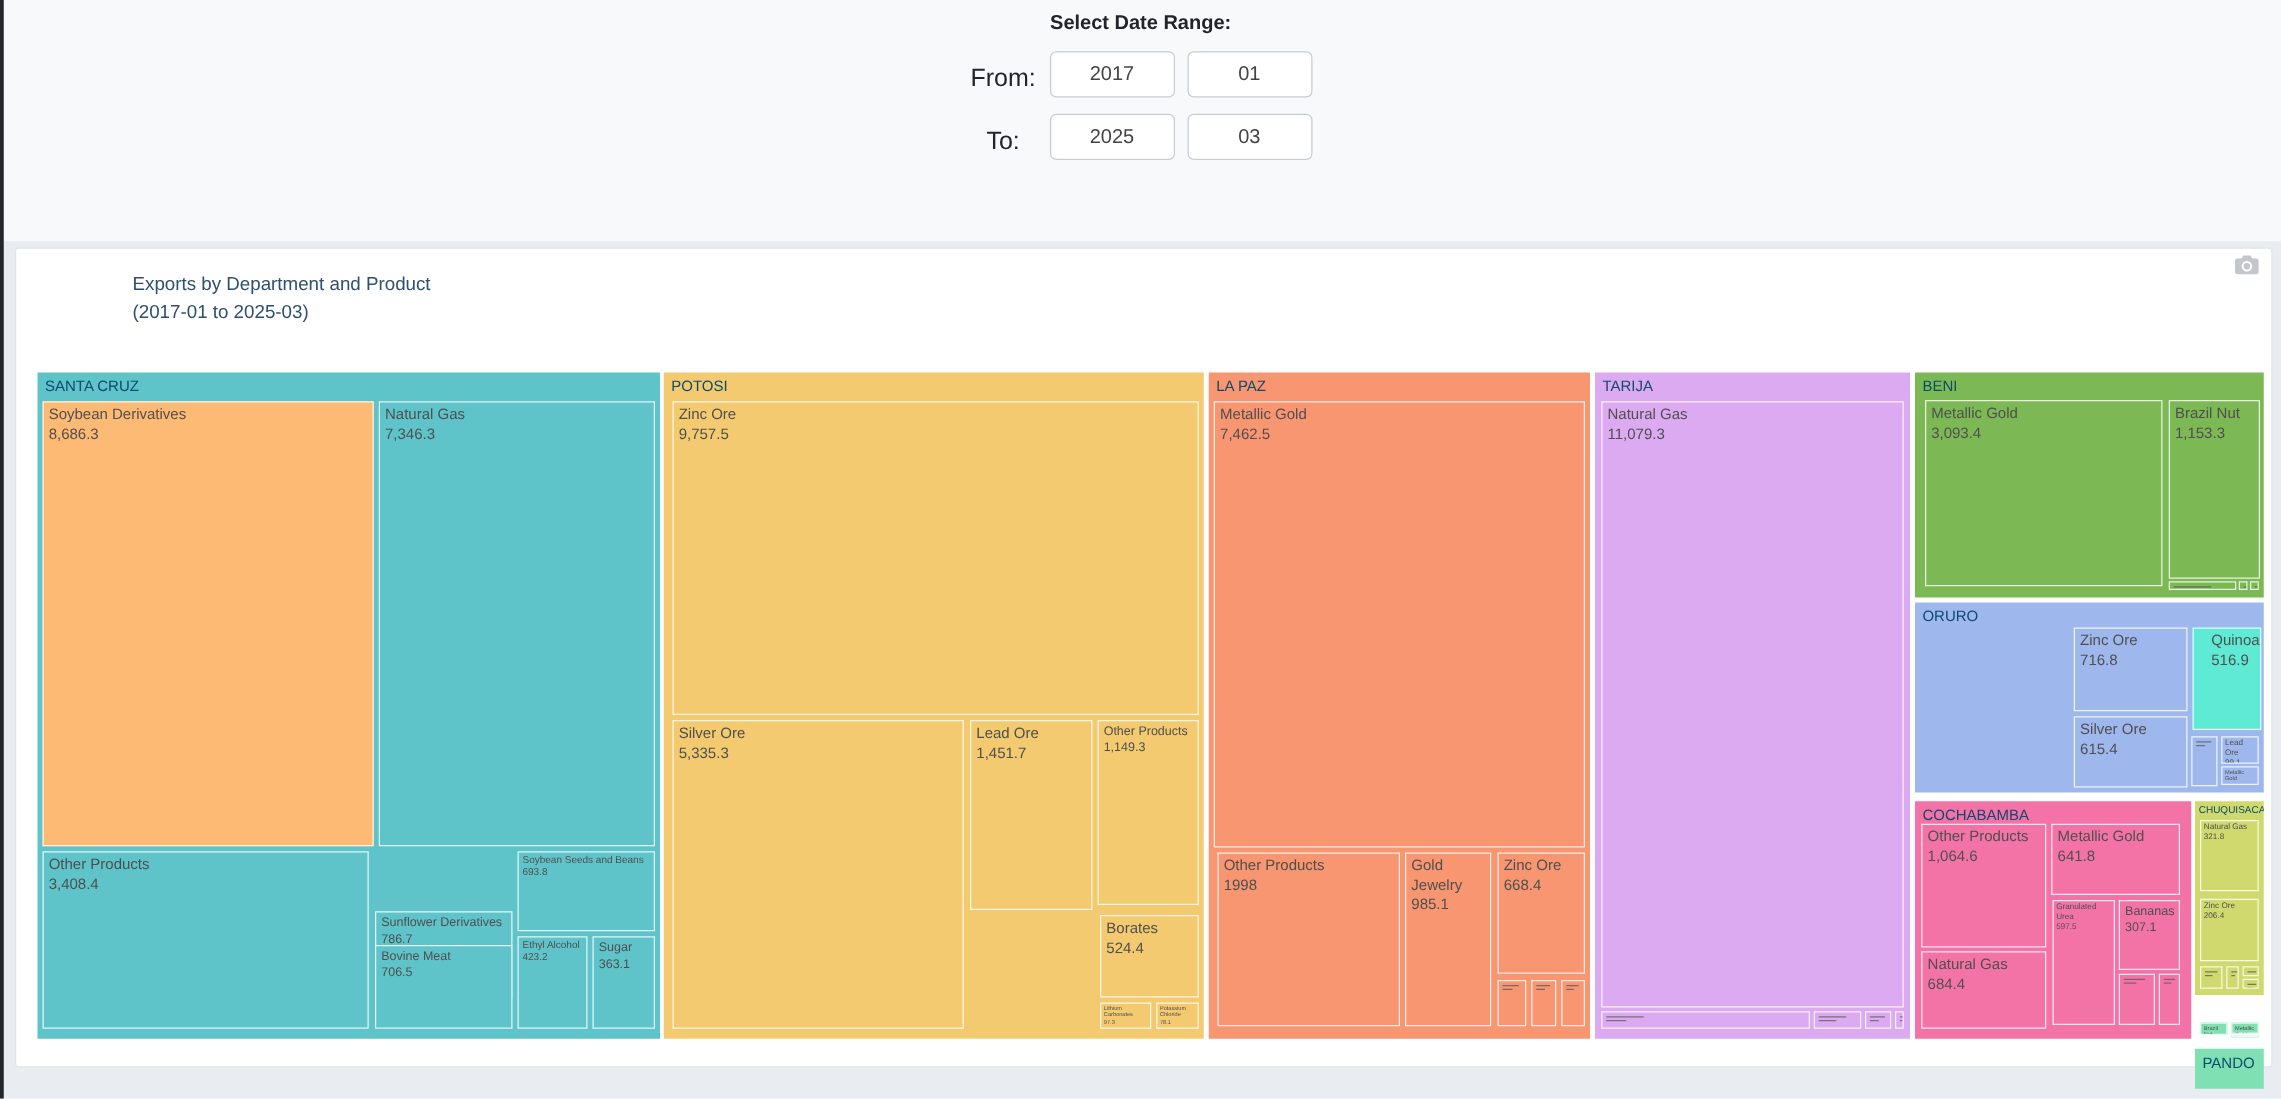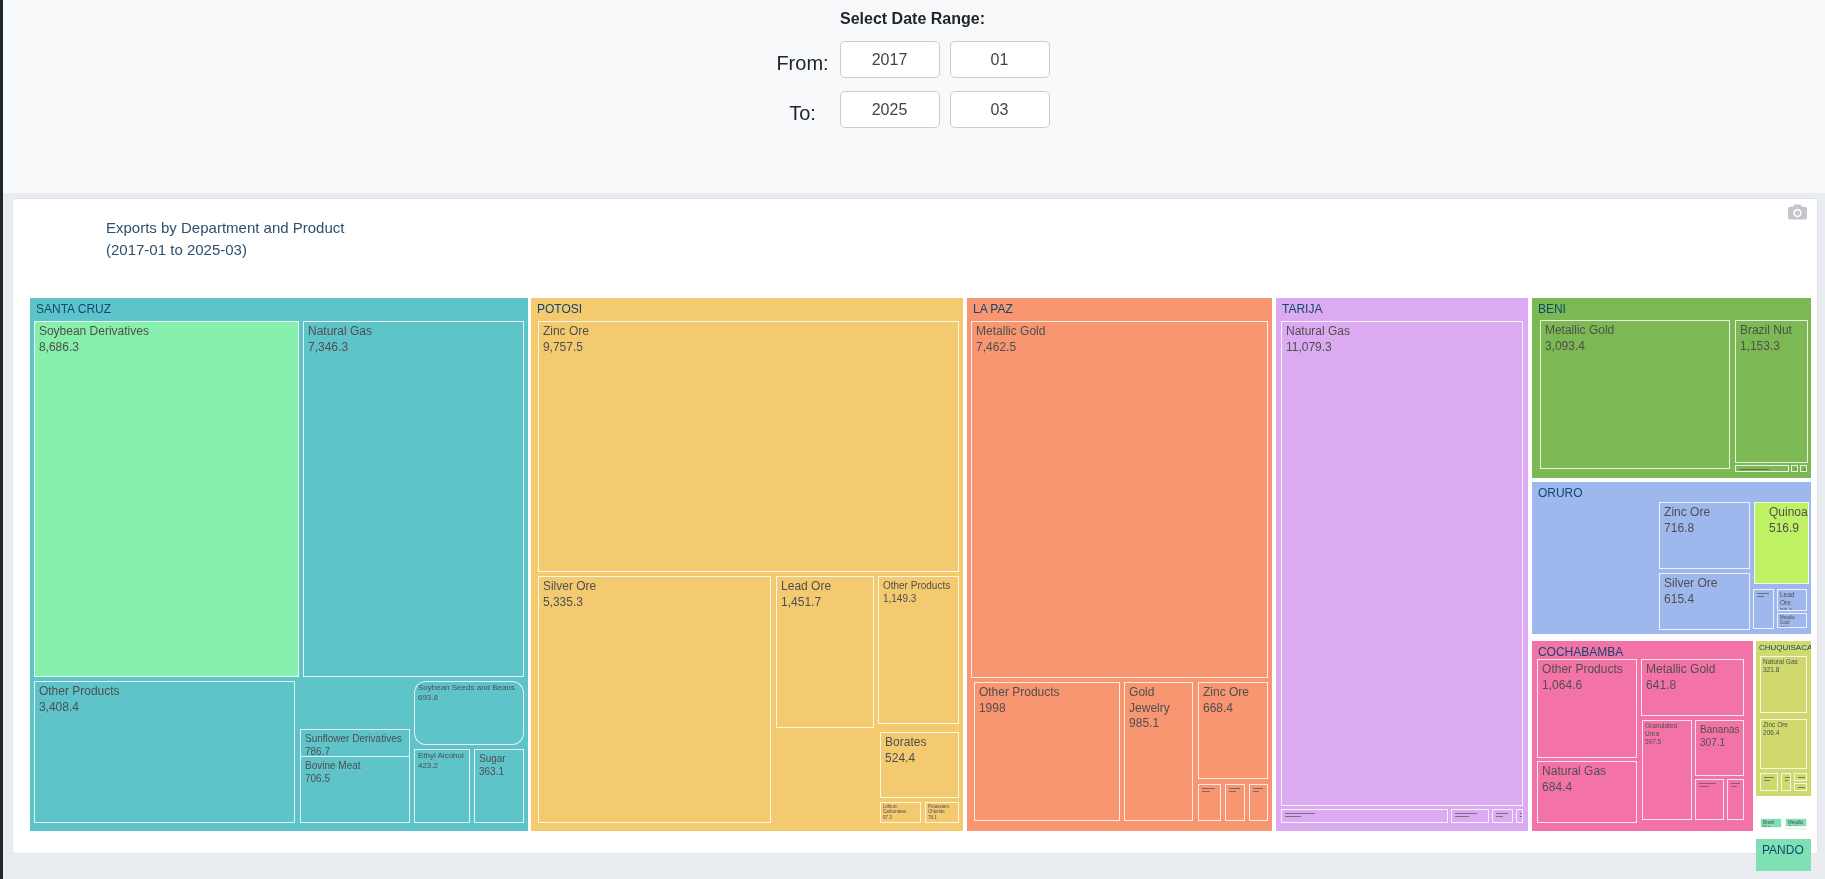--- a/index.html
+++ b/index.html
@@ -80,37 +80,37 @@
     <span title="Download plot as a png">
       <svg width="19" height="17" viewBox="0 0 24 21">
         <path fill="#c3c6ca" fill-rule="evenodd" d="M8.2 1.5 6.6 4.6H2.3C1 4.6 0 5.6 0 6.9v11.3c0 1.3 1 2.3 2.3 2.3h19.4c1.3 0 2.3-1 2.3-2.3V6.9c0-1.3-1-2.3-2.3-2.3h-4.3l-1.6-3.1H8.2zm3.8 5.6a5.3 5.3 0 1 1 0 10.6 5.3 5.3 0 0 1 0-10.6zm0 2a3.3 3.3 0 1 0 0 6.6 3.3 3.3 0 0 0 0-6.6z"></path>
       </svg>
     </span>
   </div>
   <div class="treemap" id="treemap">
       <div class="dept" style="left: 0%; top: 0%; width: 27.96%; height: 100%; background: rgb(95, 195, 202);">
         <div class="dept-header">SANTA CRUZ</div>
       </div>
-      <div class="leaf sz-md" style="left: 0.22%; top: 4.32%; width: 14.88%; height: 66.79%; background: #86efac;">
+      <div class="leaf sz-md" style="left: 0.22%; top: 4.32%; width: 14.88%; height: 66.79%; background: #fdba74;">
         <span class="l-name">Soybean Derivatives</span>
         <span class="l-val">8,686.3</span>
       </div>
       <div class="leaf sz-md" style="left: 15.33%; top: 4.32%; width: 12.41%; height: 66.79%; background: rgb(95, 195, 202);">
         <span class="l-name">Natural Gas</span>
         <span class="l-val">7,346.3</span>
       </div>
       <div class="leaf sz-md" style="left: 0.22%; top: 71.86%; width: 14.65%; height: 26.64%; background: rgb(95, 195, 202);">
         <span class="l-name">Other Products</span>
         <span class="l-val">3,408.4</span>
       </div>
       <div class="leaf sz-sm" style="left: 15.16%; top: 71.86%; width: 6.18%; height: 13.13%; background: rgb(95, 195, 202); margin-top: 48px;">
         <span class="l-name">Sunflower Derivatives</span>
         <span class="l-val">786.7</span>
       </div>
-      <div class="leaf sz-xs" style="left: 21.56%; top: 71.86%; width: 6.18%; height: 12.01%; background: rgb(95, 195, 202); border-radius: 12px;">
+      <div class="leaf sz-xs" style="left: 21.56%; top: 71.86%; width: 6.18%; height: 12.01%; background: rgb(95, 195, 202);">
         <span class="l-name">Soybean Seeds and Beans</span>
         <span class="l-val">693.8</span>
       </div>
       <div class="leaf sz-sm" style="left: 15.16%; top: 85.93%; width: 6.18%; height: 12.57%; background: rgb(95, 195, 202);">
         <span class="l-name">Bovine Meat</span>
         <span class="l-val">706.5</span>
       </div>
       <div class="leaf sz-xs" style="left: 21.56%; top: 84.62%; width: 3.14%; height: 13.88%; background: rgb(95, 195, 202);">
         <span class="l-name">Ethyl Alcohol</span>
         <span class="l-val">423.2</span>
@@ -201,21 +201,21 @@
         <div class="dept-header">ORURO</div>
       </div>
       <div class="leaf sz-md" style="left: 91.47%; top: 38.27%; width: 5.11%; height: 12.57%; background: rgb(158, 184, 237);">
         <span class="l-name">Zinc Ore</span>
         <span class="l-val">716.8</span>
       </div>
       <div class="leaf sz-md" style="left: 91.47%; top: 51.59%; width: 5.11%; height: 10.69%; background: rgb(158, 184, 237);">
         <span class="l-name">Silver Ore</span>
         <span class="l-val">615.4</span>
       </div>
-      <div class="leaf sz-md" style="left: 96.8%; top: 38.27%; width: 3.09%; height: 15.38%; background: #bef264; padding-left: 14px;">
+      <div class="leaf sz-md" style="left: 96.8%; top: 38.27%; width: 3.09%; height: 15.38%; background: #5eead4; padding-left: 14px;">
         <span class="l-name">Quinoa</span>
         <span class="l-val">516.9</span>
       </div>
       <div class="leaf dots" style="left: 96.74%; top: 54.6%; width: 1.18%; height: 7.5%; background: rgb(158, 184, 237);"></div>
       <div class="leaf sz-xxs" style="left: 98.09%; top: 54.6%; width: 1.68%; height: 4.13%; background: rgb(158, 184, 237);">
         <span class="l-name">Lead Ore</span>
         <span class="l-val">99.1</span>
       </div>
       <div class="leaf sz-tiny" style="left: 98.09%; top: 59.1%; width: 1.68%; height: 2.81%; background: rgb(158, 184, 237);">
         <span class="l-name">Metallic Gold</span>

